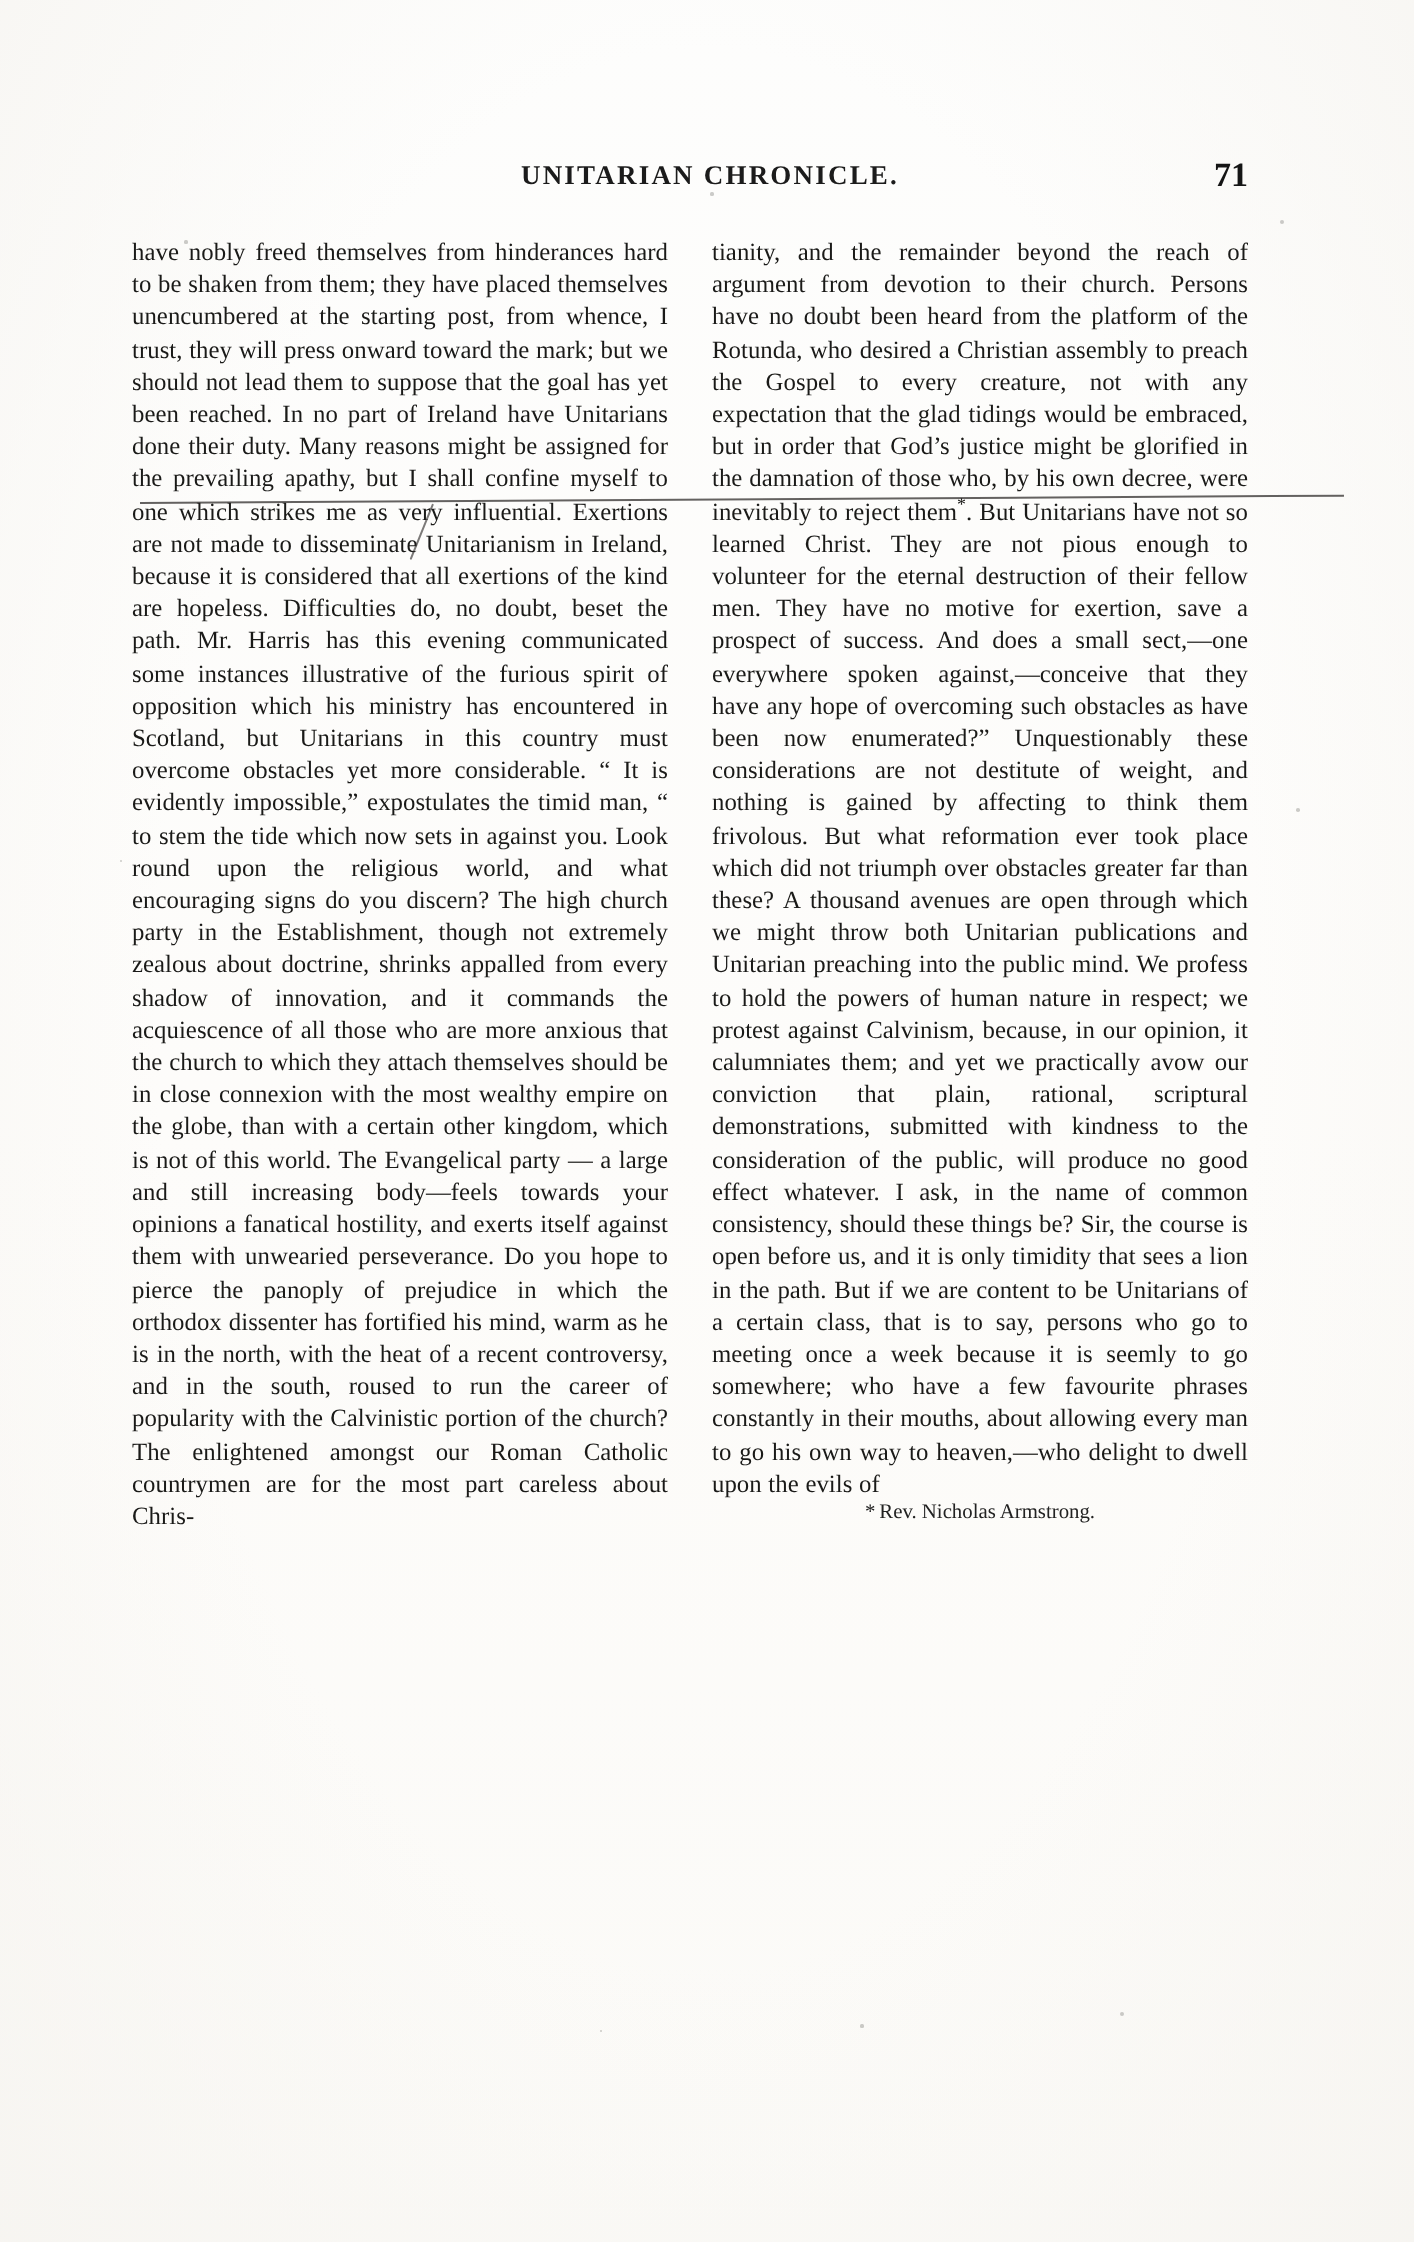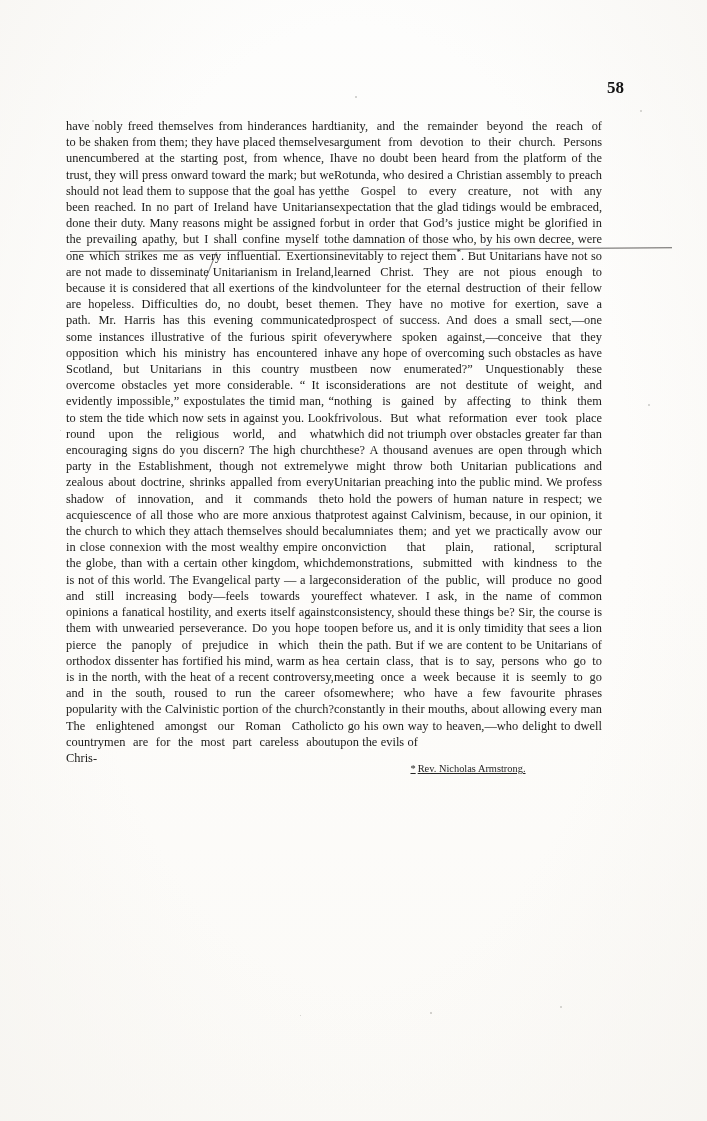--- a/index.html
+++ b/index.html
@@ -64,20 +64,21 @@
     top: 0px;
     font-size: 17px;
     font-weight: bold;
     color: #151515;
     font-family: "Liberation Serif", "DejaVu Serif", serif;
   }
 
   
   .columns {
     display: flex;
+    gap: 22px;
     align-items: flex-start;
   }
   .col {
     width: 268px;
   }
   .col p {
     margin: 0;
     font-size: 12.4px;
     line-height: 16.2px;
     text-align: justify;
@@ -89,26 +90,24 @@
   .col-left p { letter-spacing: 0.02px; }
   .col-right p { letter-spacing: 0.02px; font-family: Liberation Serif, serif; }
 
   
   .footnote-rule {
     width: 0;
     border: none;
     margin: 0;
   }
   .footnote {
-    margin-top: 12px;
     font-size: 10.4px;
     line-height: 14px;
     text-align: center;
     color: #222;
-    text-decoration: underline;
   }
   .footnote .fn-mark {
     font-size: 10.4px;
     vertical-align: baseline;
     margin-right: 2px;
   }
   sup.fn-ref {
     font-size: 9px;
     vertical-align: super;
     line-height: 0;
@@ -151,21 +150,22 @@
 </style>
 </head>
 <body>
 
 <div class="page">
   <div class="page-texture"></div>
 
   <div class="content">
 
     <div class="running-head">
-      <div class="page-number">58</div>
+      <div class="running-title">Unitarian Chronicle.</div>
+      <div class="page-number">71</div>
     </div>
 
     <div class="columns">
 
       <div class="col col-left">
         <p>have nobly freed themselves from hinderances hard to be shaken from them; they have placed themselves unencumbered at the starting post, from whence, I trust, they will press onward toward the mark; but we should not lead them to suppose that the goal has yet been reached. In no part of Ireland have Unitarians done their duty. Many reasons might be assigned for the prevailing apathy, but I shall confine myself to one which strikes me as very influential. Exertions are not made to disseminate Unitarianism in Ireland, because it is considered that all exertions of the kind are hopeless. Difficulties do, no doubt, beset the path. Mr. Harris has this evening communicated some instances illustrative of the furious spirit of opposition which his ministry has encountered in Scotland, but Unitarians in this country must overcome obstacles yet more considerable. “ It is evidently impossible,” expostulates the timid man, “ to stem the tide which now sets in against you. Look round upon the religious world, and what encouraging signs do you discern? The high church party in the Establishment, though not extremely zealous about doctrine, shrinks appalled from every shadow of innovation, and it commands the acquiescence of all those who are more anxious that the church to which they attach themselves should be in close connexion with the most wealthy empire on the globe, than with a certain other kingdom, which is not of this world. The Evangelical party — a large and still increasing body—feels towards your opinions a fanatical hostility, and exerts itself against them with unwearied perseverance. Do you hope to pierce the panoply of prejudice in which the orthodox dissenter has fortified his mind, warm as he is in the north, with the heat of a recent controversy, and in the south, roused to run the career of popularity with the Calvinistic portion of the church? The enlightened amongst our Roman Catholic countrymen are for the most part careless about Chris-</p>
       </div>
 
       <div class="col col-right">
         <p><span>tianity, and the remainder beyond the reach of argument from devotion to their church. Persons have no doubt been heard from the platform of the Rotunda, who desired a Christian assembly to preach the Gospel to every creature, not with any expectation that the glad tidings would be embraced, but in order that God’s justice might be glorified in the damnation of those who, by his own decree, were inevitably to reject them</span><sup class="fn-ref">*</sup><span>. But Unitarians have not so learned Christ. They are not pious enough to volunteer for the eternal destruction of their fellow men. They have no motive for exertion, save a prospect of success. And does a small sect,—one everywhere spoken against,—conceive that they have any hope of overcoming such obstacles as have been now enumerated?” Unquestionably these considerations are not destitute of weight, and nothing is gained by affecting to think them frivolous. But what reformation ever took place which did not triumph over obstacles greater far than these? A thousand avenues are open through which we might throw both Unitarian publications and Unitarian preaching into the public mind. We profess to hold the powers of human nature in respect; we protest against Calvinism, because, in our opinion, it calumniates them; and yet we practically avow our conviction that plain, rational, scriptural demonstrations, submitted with kindness to the consideration of the public, will produce no good effect whatever. I ask, in the name of common consistency, should these things be? Sir, the course is open before us, and it is only timidity that sees a lion in the path. But if we are content to be Unitarians of a certain class, that is to say, persons who go to meeting once a week because it is seemly to go somewhere; who have a few favourite phrases constantly in their mouths, about allowing every man to go his own way to heaven,—who delight to dwell upon the evils of</span></p>

